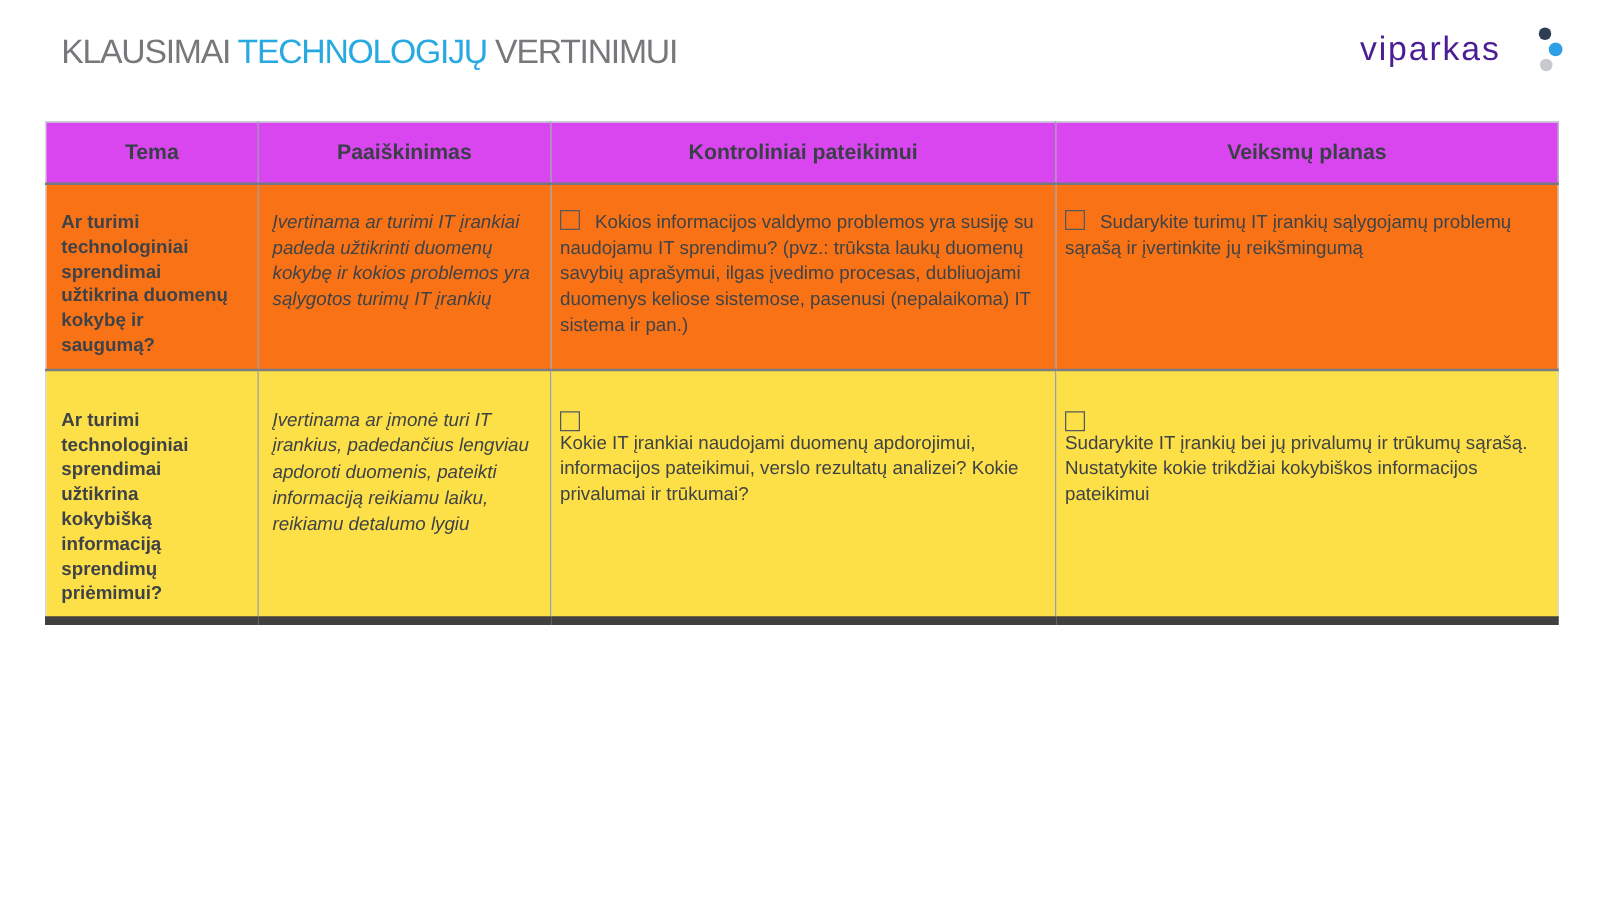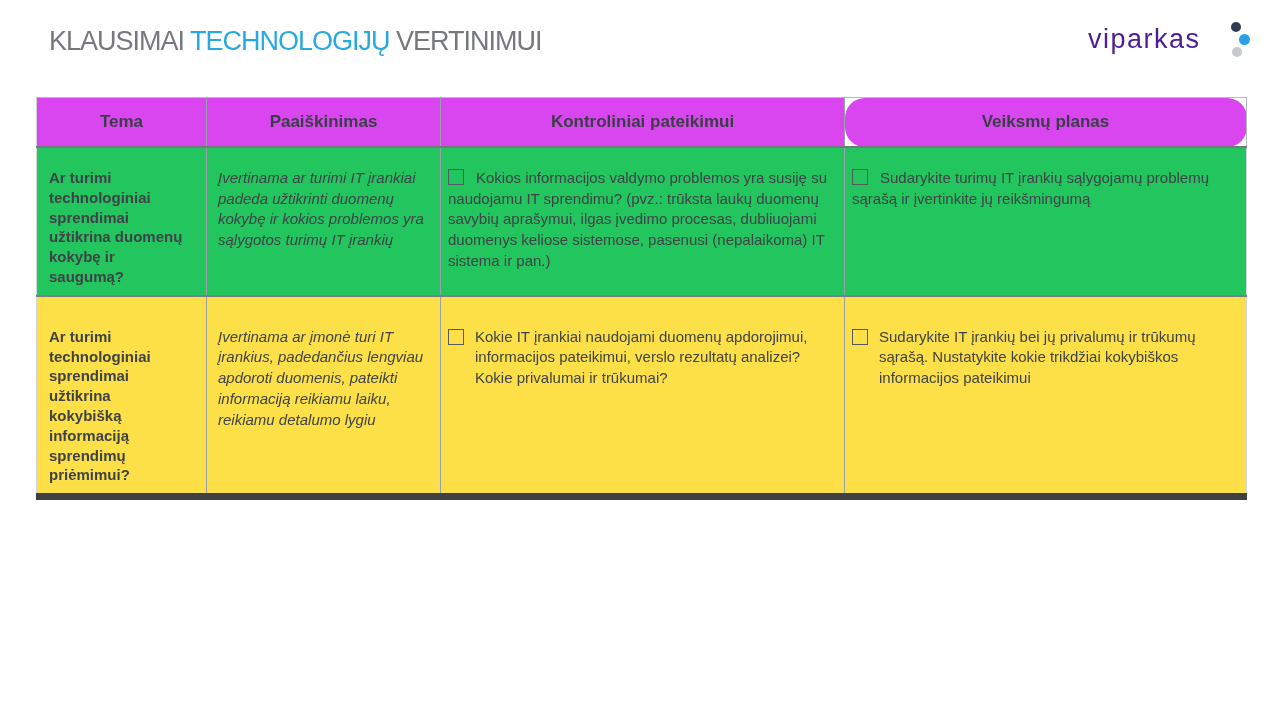--- a/index.html
+++ b/index.html
@@ -34,42 +34,42 @@
     border-left:1px solid #d2d6dc;border-right:1px solid #d2d6dc;
   }
   table.assessment th{
     height:46px;background:#d946ef;
     font-size:17px;font-weight:bold;color:#3a3f47;
     text-align:center;vertical-align:middle;
     border-top:1px solid #b6bcc6;
     border-bottom:2px solid #75797e;
     border-right:1px solid #98a0ab;
   }
-  table.assessment th:last-child{border-right:1px solid #b6bcc6;border-radius:20px;}
+  table.assessment th:last-child{border-right:1px solid #b6bcc6;}
   table.assessment td{
     vertical-align:top;box-sizing:border-box;
     font-size:15px;color:#3f4347;
     border-right:1px solid #99a0a9;
   }
   table.assessment td:last-child{border-right:none;}
-  tr.row-1 td{height:134px;padding:20px 12px 8px 10px;background:#22c55e;border-bottom:2px solid #7a7d81;}
+  tr.row-1 td{height:134px;padding:20px 12px 8px 10px;background:#f97316;border-bottom:2px solid #7a7d81;}
   tr.row-2 td{height:148px;padding:30px 12px 8px 10px;background:#fde047;border-bottom:7px solid #404040;}
   td.cell-tema{font-weight:bold;line-height:1.32;color:#303338;padding-left:12px !important;padding-right:22px !important;}
   td.cell-expl{font-style:italic;line-height:1.38;color:#44484d;padding-left:11px !important;padding-right:16px !important;}
   td.cell-check{line-height:1.38;padding-left:7px !important;}
 
   .checkbox{
     display:inline-block;width:14px;height:14px;
     border:1.5px solid #55595e;background:transparent;
     vertical-align:-2px;
   }
   
   .inline-q .checkbox{margin-right:12px;}
   
-  .hang{display:flex;align-items:flex-start;}
+  .hang{display:flex;align-items:flex-start;flex-direction:column;}
   .hang .checkbox{flex:0 0 auto;margin-top:2px;margin-right:11px;}
   .hang .q-text{flex:1 1 auto;}
 </style>
 </head>
 <body>
 
 <div class="slide">
 
   <h1 class="slide-title"><span>KLAUSIMAI </span><span class="hl">TECHNOLOGIJŲ</span><span> VERTINIMUI</span></h1>
 

